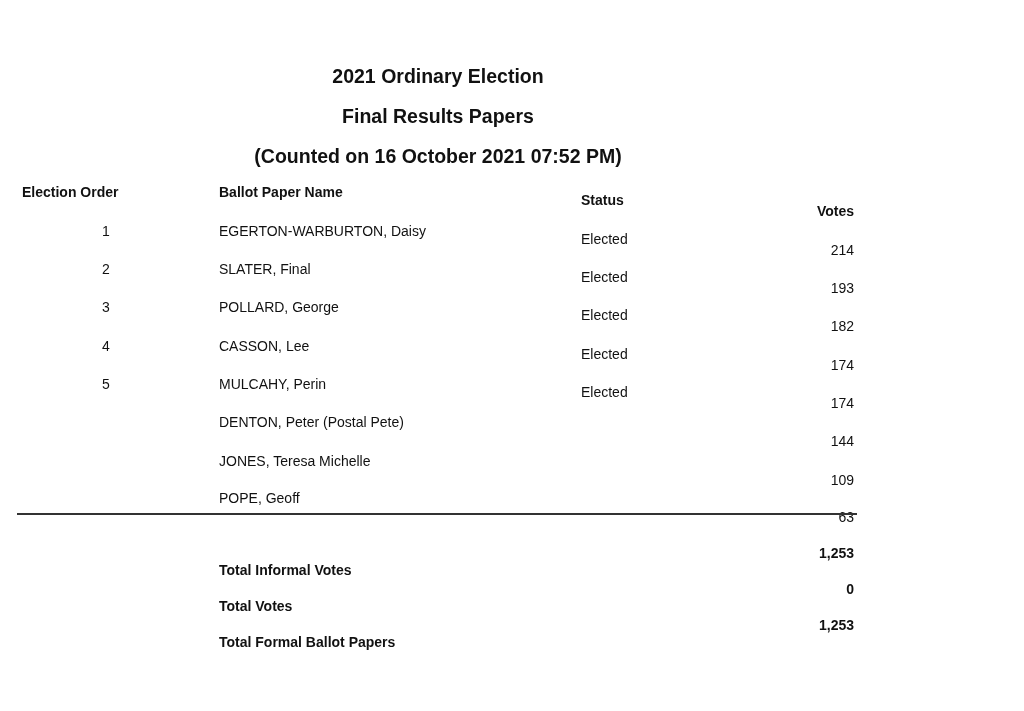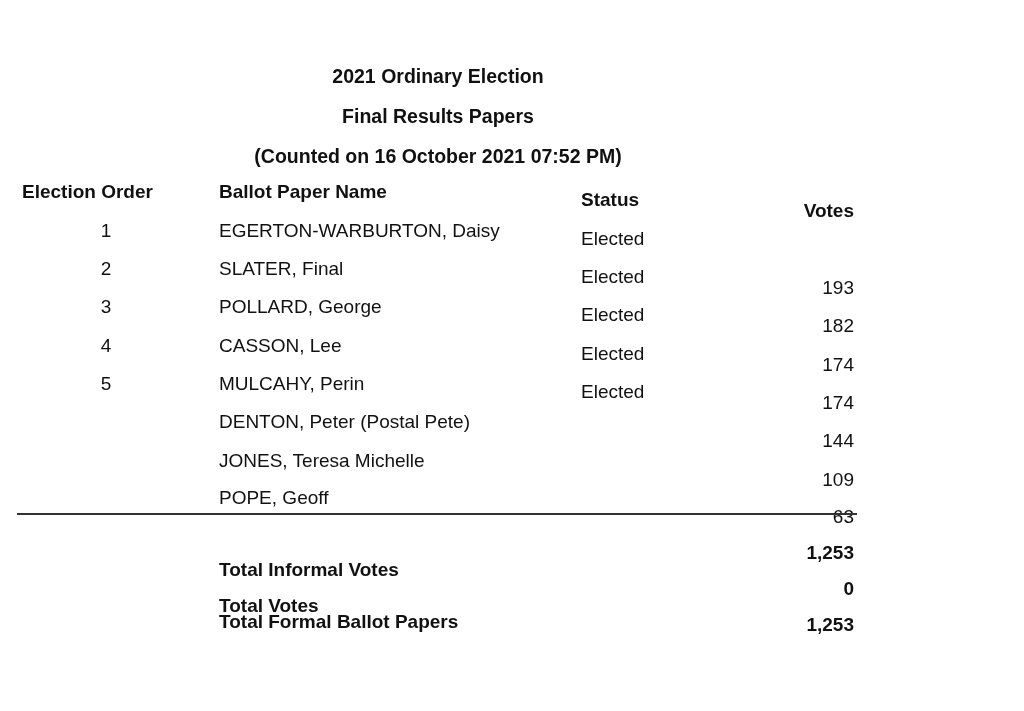--- a/index.html
+++ b/index.html
@@ -25,21 +25,21 @@
       font-size: 19.5px;
       line-height: 25px;
     }
     .title-block div { white-space: nowrap; margin-top: 15px; }
 
     .row {
       position: absolute;
       left: 0;
       width: 916px;
       height: 30px;
-      font-size: 19px;
+      font-size: 14px;
       line-height: 30px;
     }
     .cell { position: absolute; top: 0; white-space: nowrap; }
     .c-order { left: 0; width: 212px; text-align: center; }
     .c-order-head { left: 22px; text-align: left; }
     .c-name { left: 200px; margin-left: 19px; }
     .c-status { left: 581px; margin-top: 8px; }
     .c-votes { left: 700px; width: 154px; text-align: right; margin-top: 19px; }
     .bold { font-weight: bold; }
 
@@ -65,20 +65,21 @@
   <span class="cell c-order-head">Election Order</span>
   <span class="cell c-name">Ballot Paper Name</span>
   <span class="cell c-status">Status</span>
   <span class="cell c-votes">Votes</span>
 </div>
 
 <div class="row" style="top:216px;">
   <span class="cell c-order">1</span>
   <span class="cell c-name">EGERTON-WARBURTON, Daisy</span>
   <span class="cell c-status">Elected</span>
+  <span class="cell c-votes">214</span>
 </div>
 <div class="row" style="top:254px;">
   <span class="cell c-order">2</span>
   <span class="cell c-name">SLATER, Final</span>
   <span class="cell c-status">Elected</span>
   <span class="cell c-votes">193</span>
 </div>
 <div class="row" style="top:292px;">
   <span class="cell c-order">3</span>
   <span class="cell c-name">POLLARD, George</span>
@@ -122,15 +123,15 @@
   <span class="cell c-votes">1,253</span>
 </div>
 <div class="row bold" style="top:555px;">
   <span class="cell c-name">Total Informal Votes</span>
   <span class="cell c-votes">0</span>
 </div>
 <div class="row bold" style="top:591px;">
   <span class="cell c-name">Total Votes</span>
   <span class="cell c-votes">1,253</span>
 </div>
-<div class="row bold" style="top:607px;">
+<div class="row bold" style="top:627px;">
   <span class="cell c-name">Total Formal Ballot Papers</span>
 </div>
 
 </body></html>

